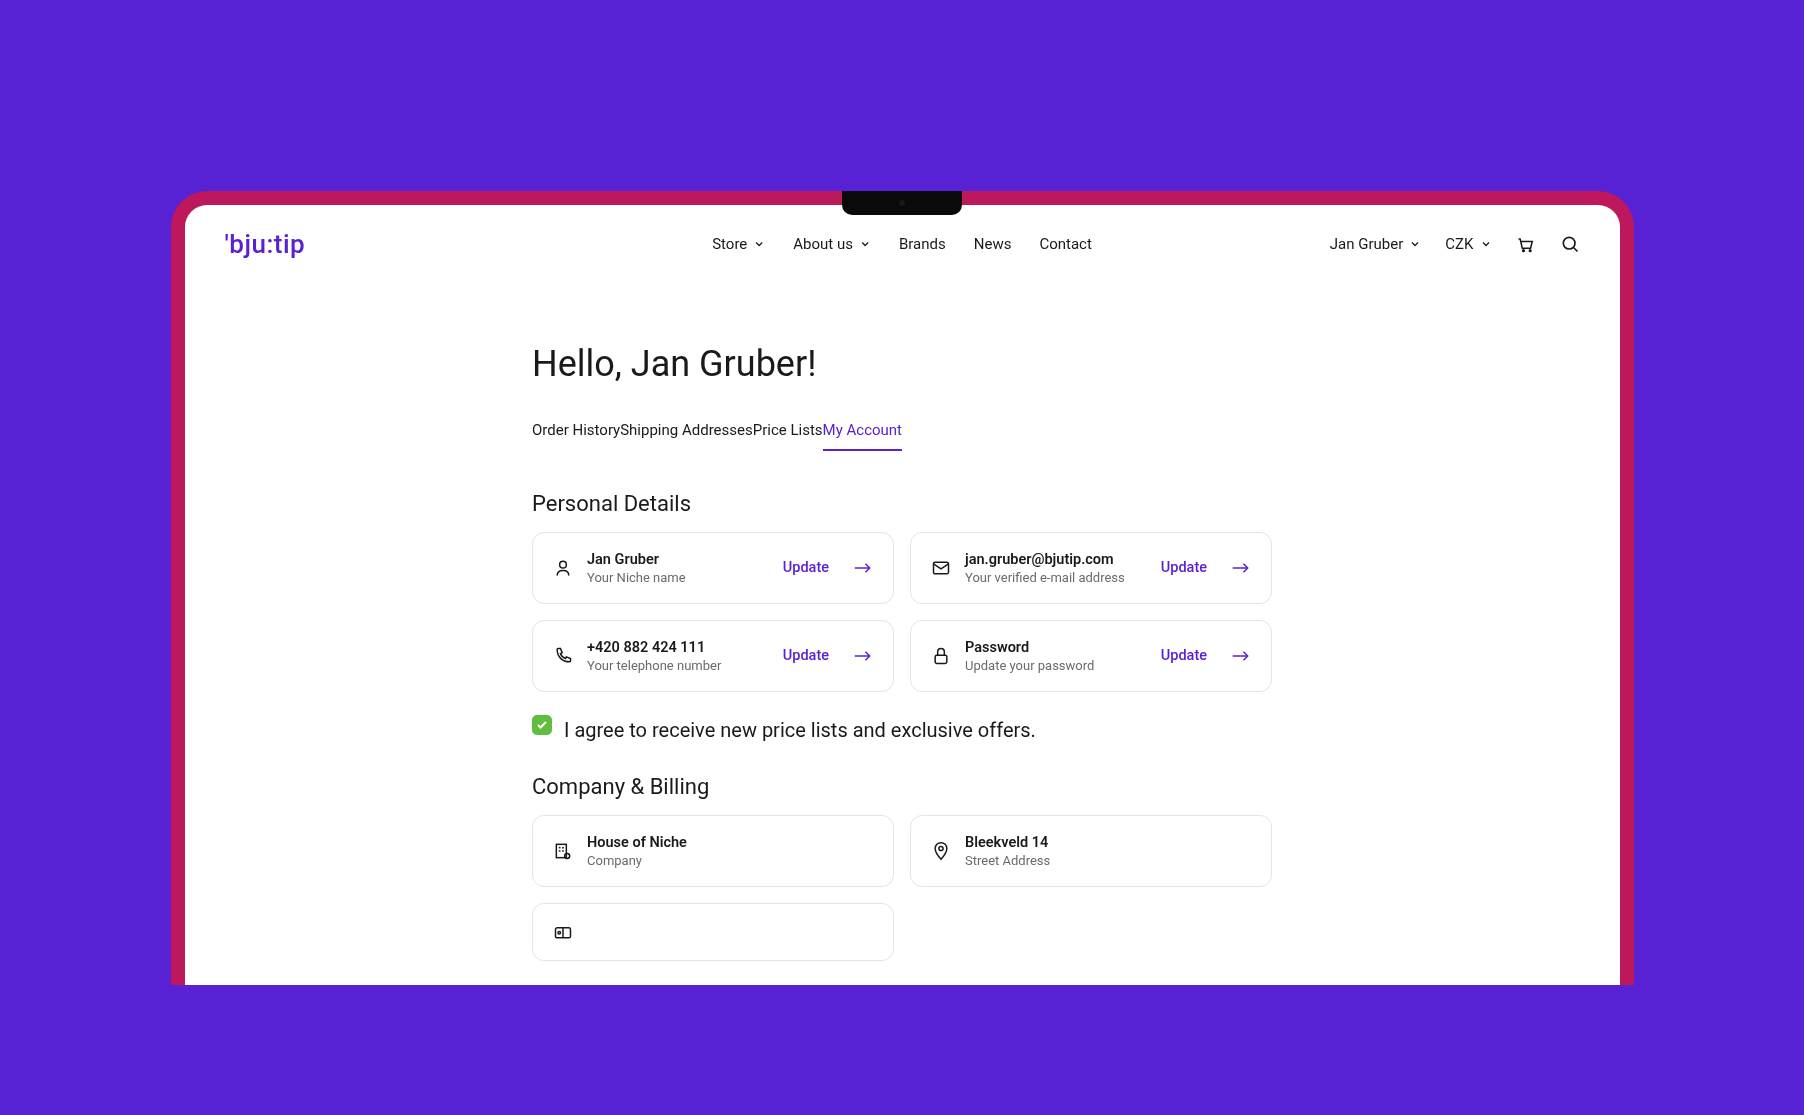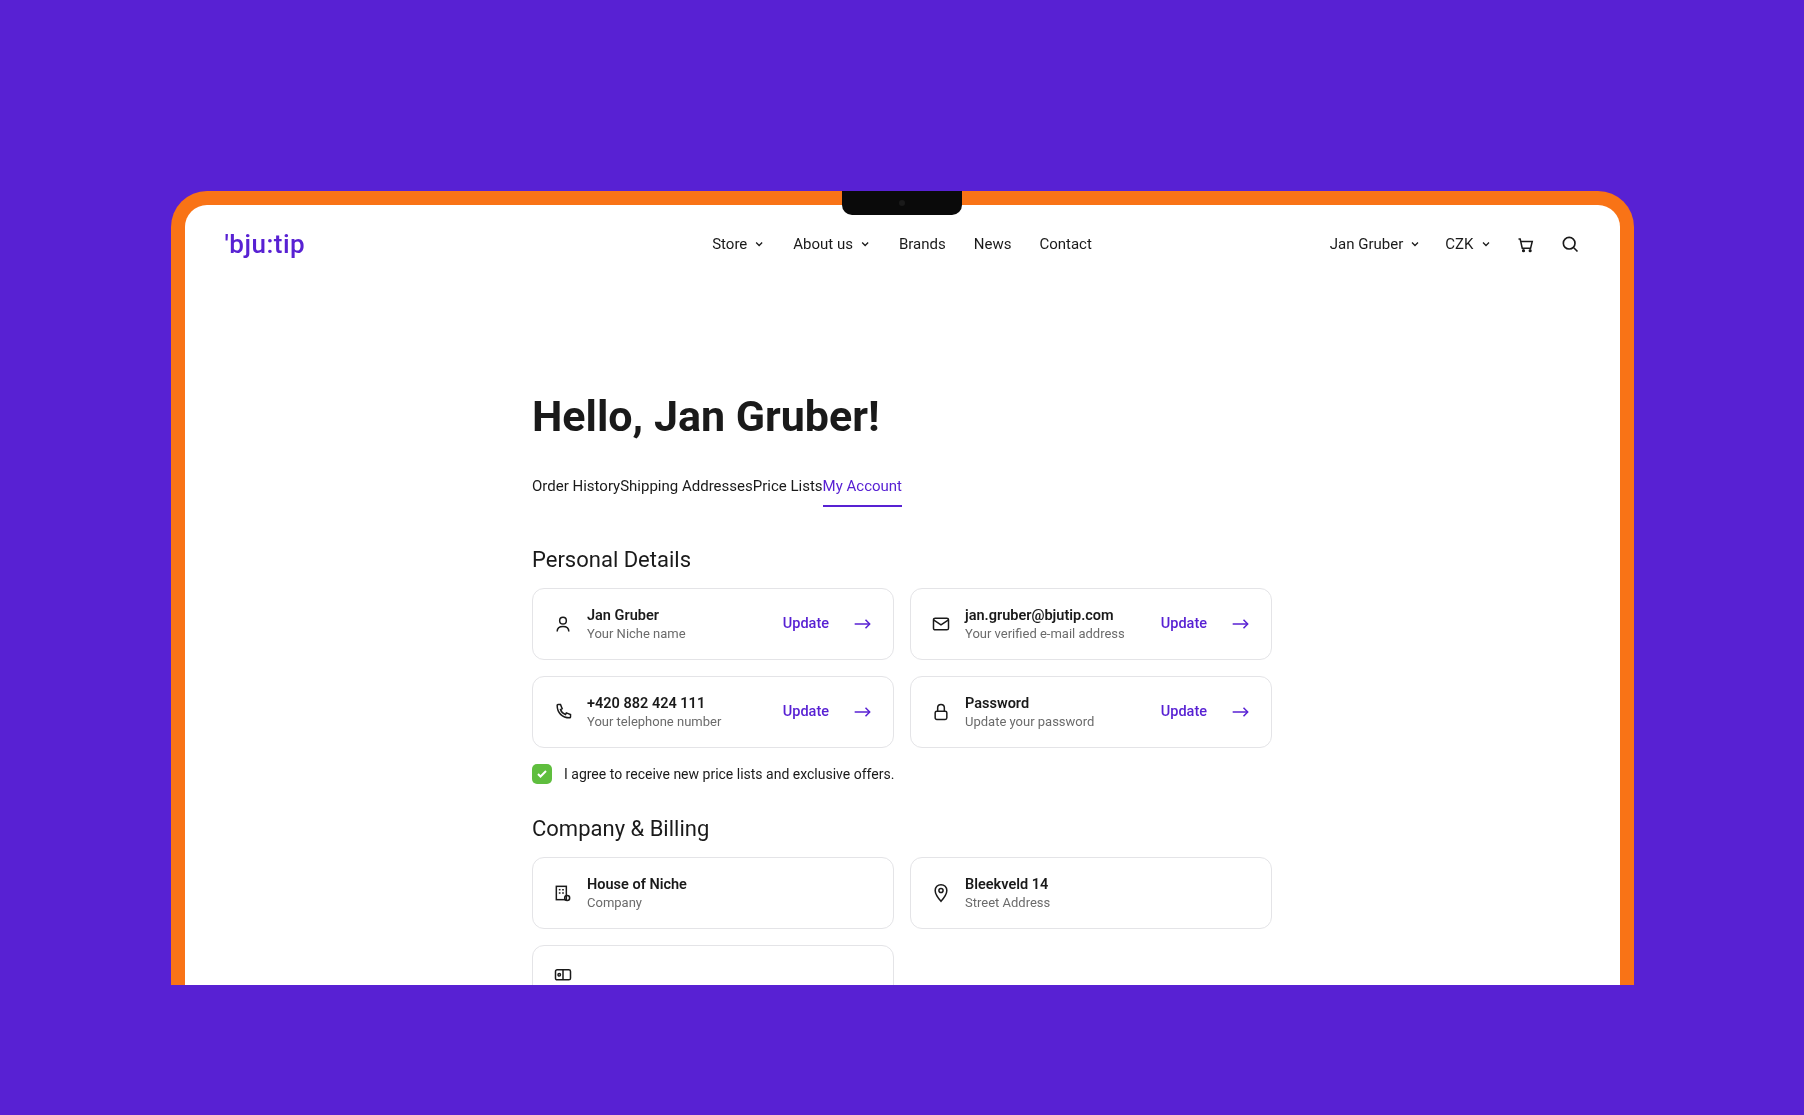--- a/index.html
+++ b/index.html
@@ -13,21 +13,21 @@
       background: #5821d3;
       min-height: 100vh;
       display: flex;
       align-items: center;
       justify-content: center;
       padding: 60px 0 0 0;
     }
 
     .device-frame {
       width: 1463px;
-      background: #f97316;
+      background: #be185d;
       border-radius: 36px 36px 0 0;
       padding: 14px 14px 0 14px;
       position: relative;
       overflow: hidden;
     }
 
     .notch {
       position: absolute;
       top: 0;
       left: 50%;
@@ -118,25 +118,24 @@
     }
 
     
     .main {
       padding: 60px 0 0 0;
       max-width: 740px;
       margin: 0 auto;
     }
 
     .page-title {
-      font-size: 43px;
-      font-weight: 700;
+      font-size: 36px;
+      font-weight: 400;
       color: #1a1a1a;
       margin-bottom: 36px;
-      margin-top: 48px;
     }
 
     
     .tabs {
       display: flex;
       justify-content: flex-start;
       margin-bottom: 40px;
     }
 
     .tab {
@@ -242,22 +241,23 @@
       justify-content: center;
       cursor: pointer;
     }
 
     .checkbox svg {
       width: 12px;
       height: 12px;
     }
 
     .checkbox-label {
-      font-size: 14px;
-      color: #1a1a1a;
+      font-size: 20px;
+      color: #1a1a1a;
+      margin-top: 10px;
     }
   </style>
 </head>
 <body>
 
 <div class="device-frame">
   <div class="notch"></div>
   <div class="screen">
 
     <div class="header">

